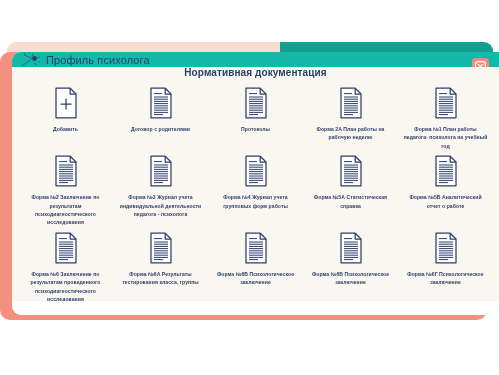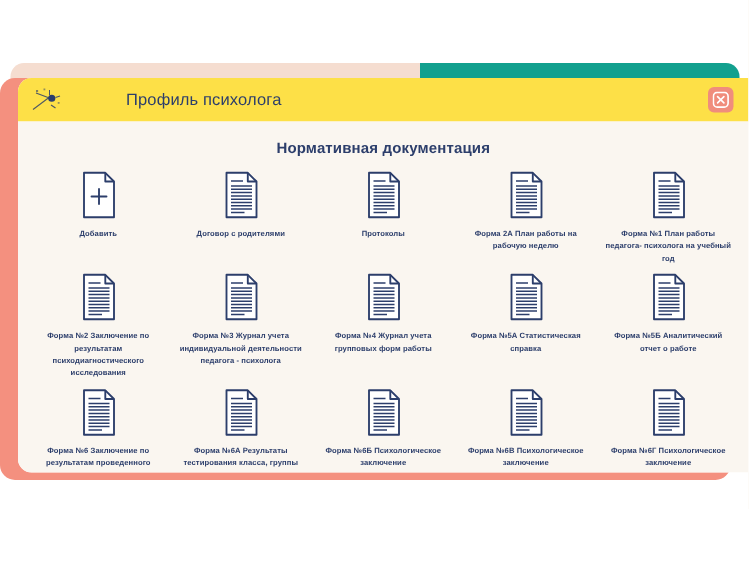--- a/index.html
+++ b/index.html
@@ -61,27 +61,26 @@
     width: 487px;
     height: 263px;
     background: #ffffff;
     border-radius: 9px 0 0 9px;
     overflow: hidden;
   }
 
   
   #title-bar {
     position: relative;
-    height: 29px;
-    background: #fde047;
+    height: 15px;
+    background: #14b8a6;
     display: flex;
     align-items: center;
     padding-left: 8px;
     box-sizing: border-box;
-    gap: 38px;
   }
   #logo-icon {
     width: 22px;
     height: 20px;
     flex: 0 0 auto;
     display: block;
   }
   #window-title {
     font-size: 11px;
     color: #2c3e6b;
@@ -109,21 +108,20 @@
     position: relative;
     height: 234px;
     background: #faf6f0;
     overflow: hidden;
   }
   #section-title {
     text-align: center;
     font-size: 10px;
     font-weight: bold;
     color: #2c3e6b;
-    padding-top: 13px;
     letter-spacing: 0.1px;
   }
 
   
   #grid {
     margin-top: 7px;
     display: grid;
     grid-template-columns: repeat(5, 1fr);
     row-gap: 3px;
     padding: 0 6px;

